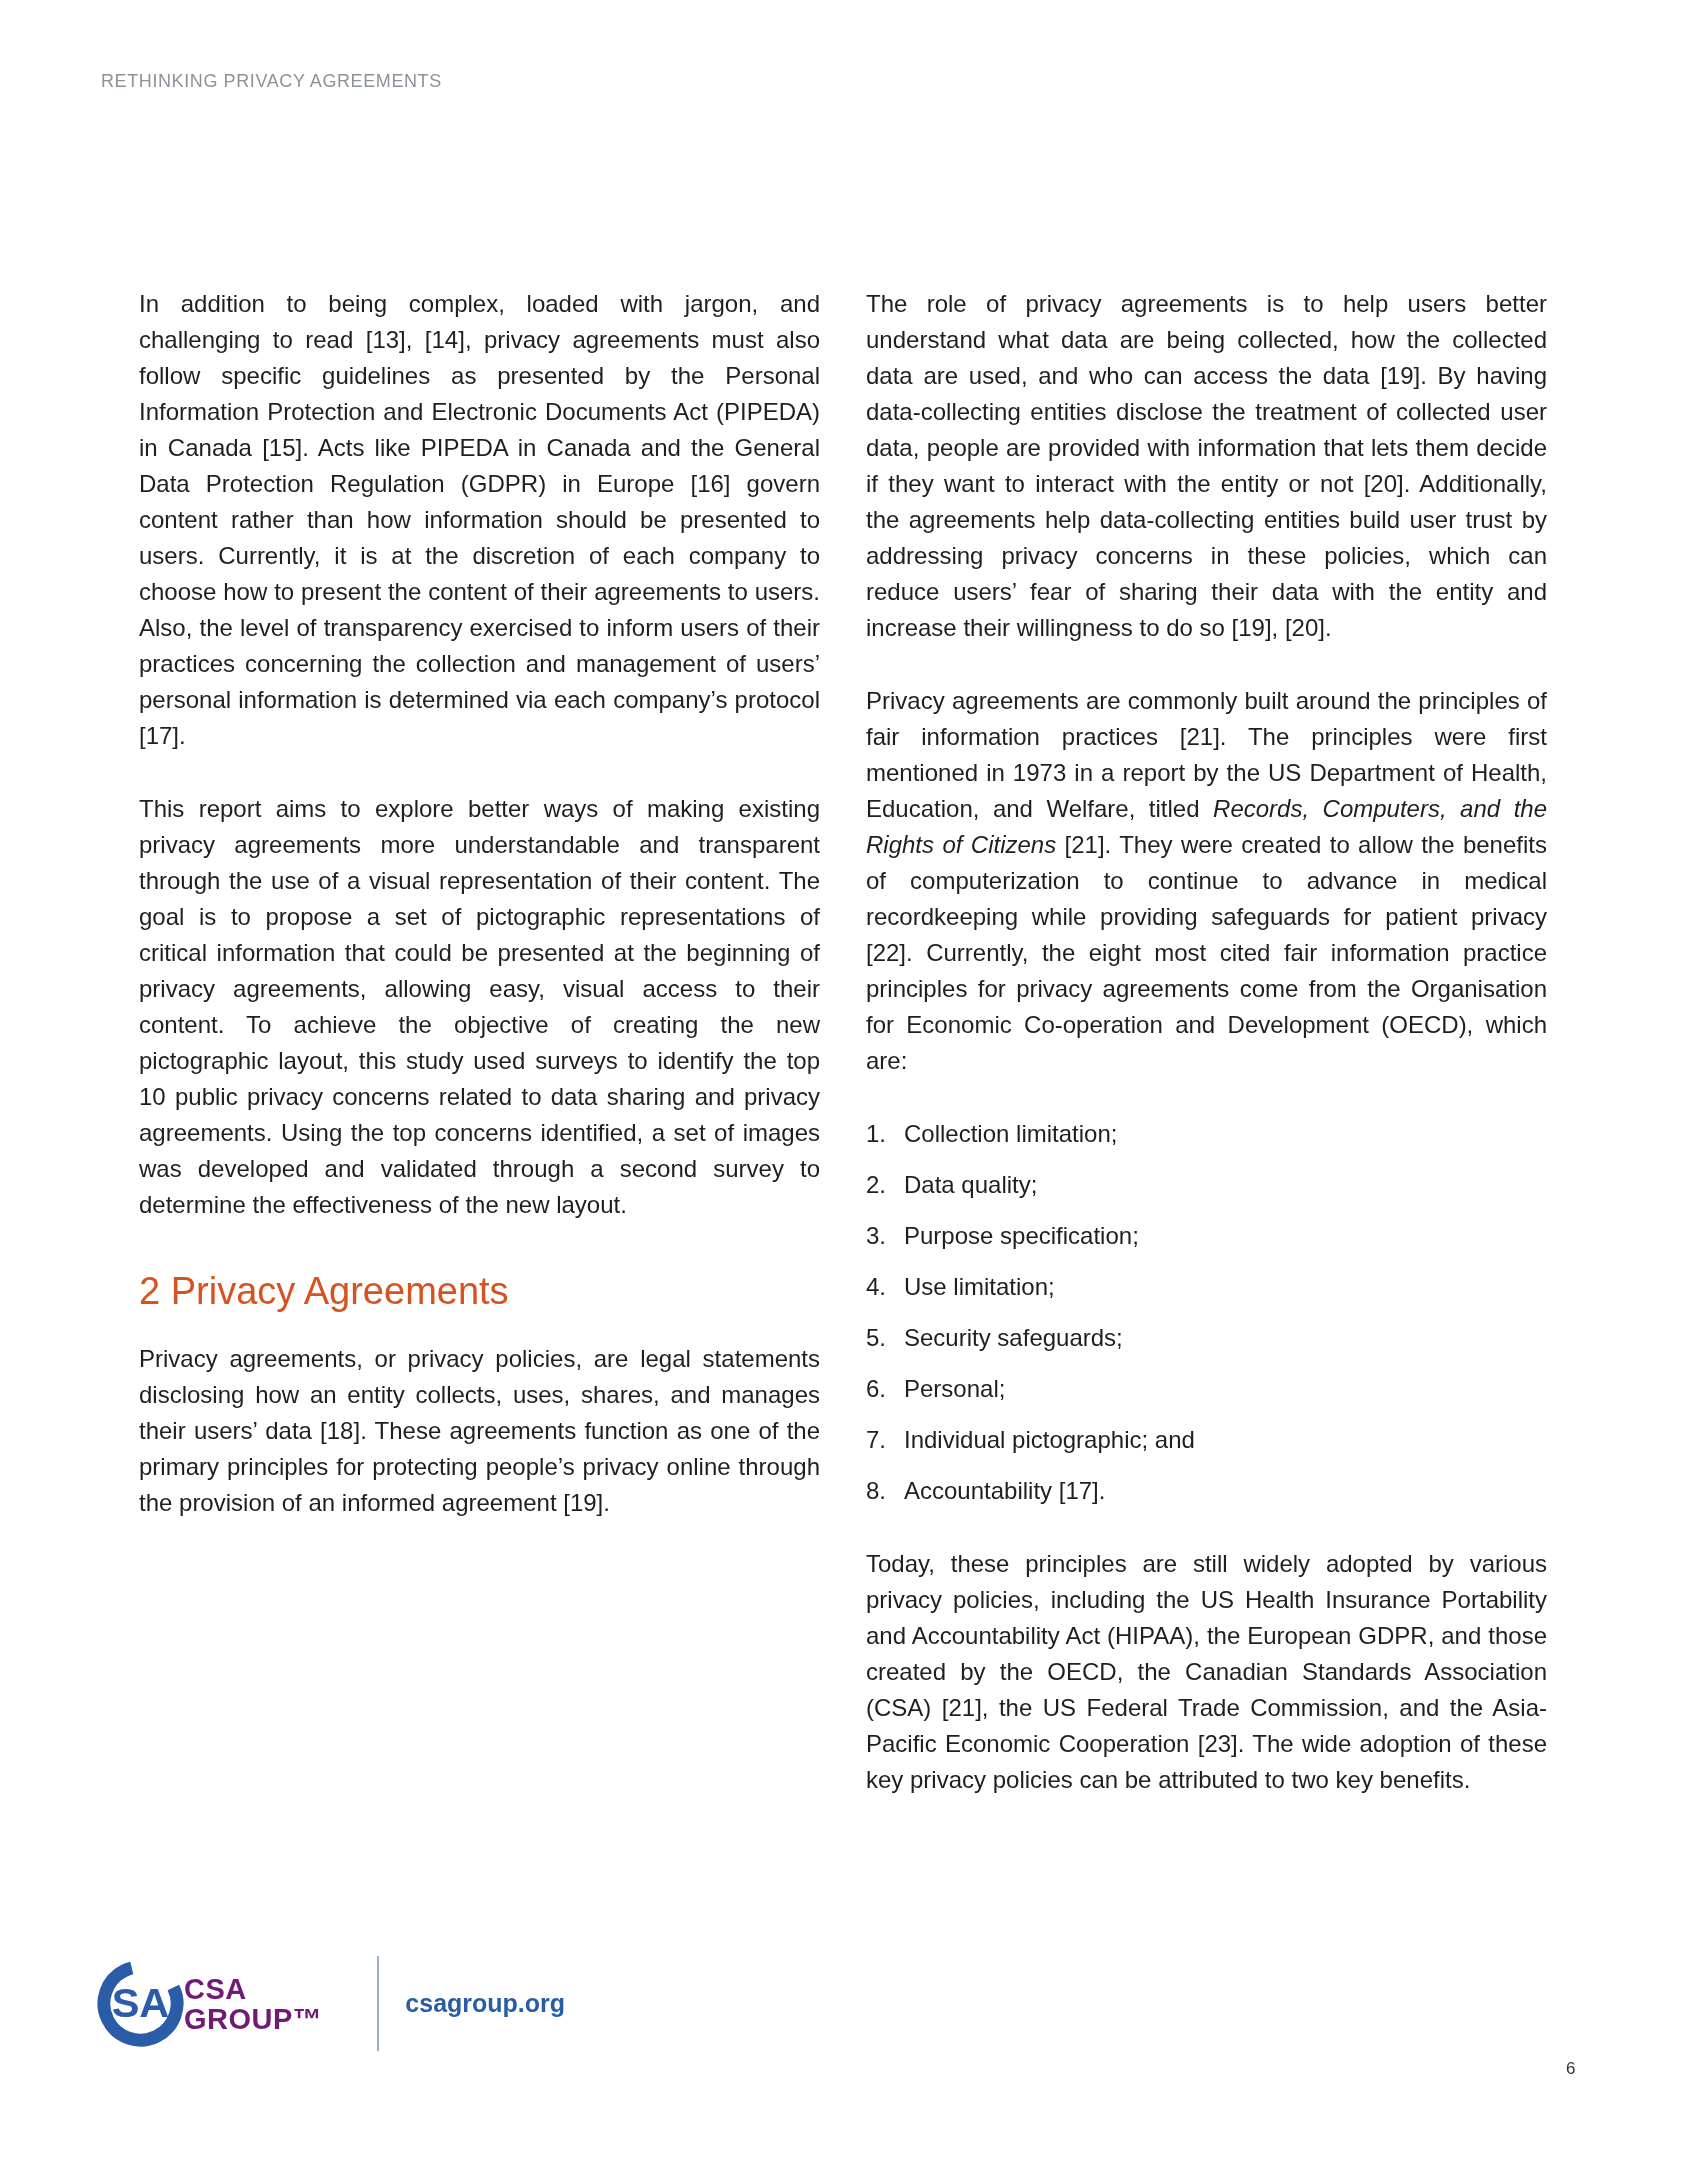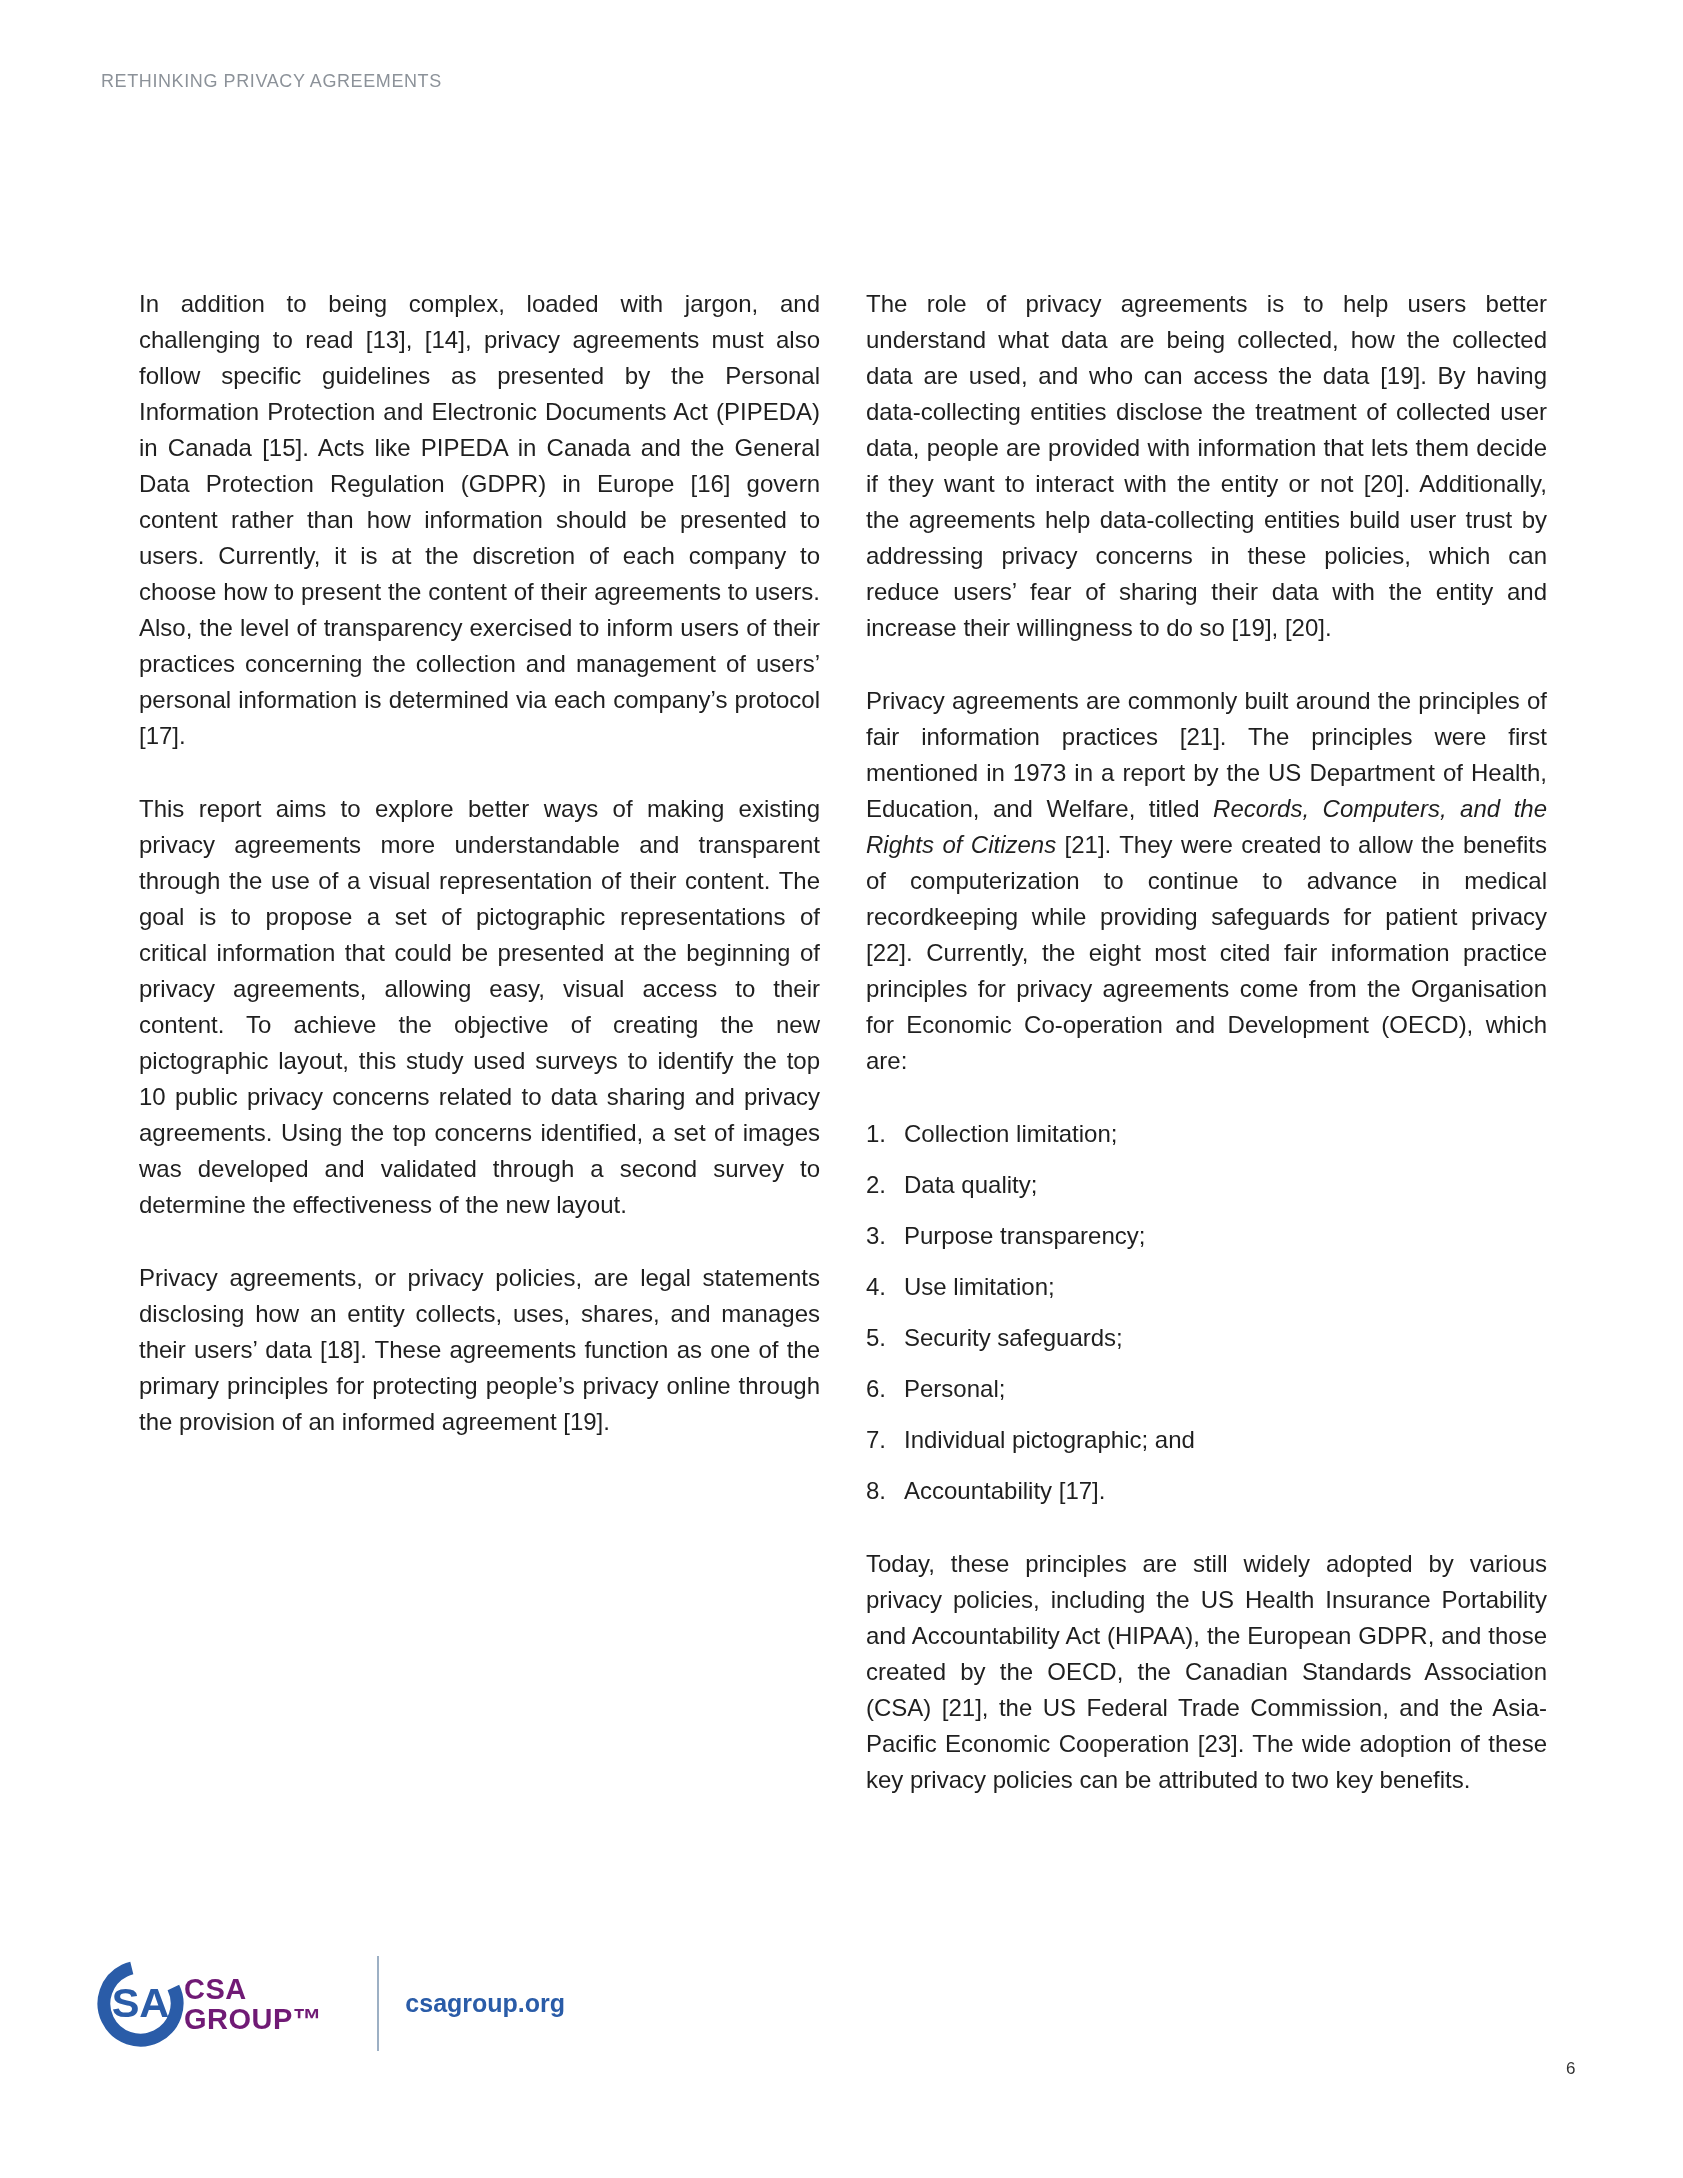--- a/index.html
+++ b/index.html
@@ -91,39 +91,40 @@
 
 <div class="page">
 
   <div class="running-header">RETHINKING PRIVACY AGREEMENTS</div>
 
   <div class="columns">
 
     <div class="col">
       <p>In addition to being complex, loaded with jargon, and challenging to read [13], [14], privacy agreements must also follow specific guidelines as presented by the Personal Information Protection and Electronic Documents Act (PIPEDA) in Canada [15]. Acts like PIPEDA in Canada and the General Data Protection Regulation (GDPR) in Europe [16] govern content rather than how information should be presented to users. Currently, it is at the discretion of each company to choose how to present the content of their agreements to users. Also, the level of transparency exercised to inform users of their practices concerning the collection and management of users’ personal information is determined via each company’s protocol [17].</p>
       <p>This report aims to explore better ways of making existing privacy agreements more understandable and transparent through the use of a visual representation of their content. The goal is to propose a set of pictographic representations of critical information that could be presented at the beginning of privacy agreements, allowing easy, visual access to their content. To achieve the objective of creating the new pictographic layout, this study used surveys to identify the top 10 public privacy concerns related to data sharing and privacy agreements. Using the top concerns identified, a set of images was developed and validated through a second survey to determine the effectiveness of the new layout.</p>
+      <h2 class="section-heading">2 Privacy Agreements</h2>
       <p>Privacy agreements, or privacy policies, are legal statements disclosing how an entity collects, uses, shares, and manages their users’ data [18]. These agreements function as one of the primary principles for protecting people’s privacy online through the provision of an informed agreement [19].</p>
     </div>
 
     <div class="col">
       <p>The role of privacy agreements is to help users better understand what data are being collected, how the collected data are used, and who can access the data [19]. By having data-collecting entities disclose the treatment of collected user data, people are provided with information that lets them decide if they want to interact with the entity or not [20]. Additionally, the agreements help data-collecting entities build user trust by addressing privacy concerns in these policies, which can reduce users’ fear of sharing their data with the entity and increase their willingness to do so [19], [20].</p>
       <p><span>Privacy agreements are commonly built around the principles of fair information practices [21]. The principles were first mentioned in 1973 in a report by the US Department of Health, Education, and Welfare, titled </span><span class="italic">Records, Computers, and the Rights of Citizens</span><span> [21]. They were created to allow the benefits of computerization to continue to advance in medical recordkeeping while providing safeguards for patient privacy [22]. Currently, the eight most cited fair information practice principles for privacy agreements come from the Organisation for Economic Co-operation and Development (OECD), which are:</span></p>
 
       <div class="olist">
         <div class="li">
           <span class="li-num">1.</span>
           <span class="li-text">Collection limitation;</span>
         </div>
         <div class="li">
           <span class="li-num">2.</span>
           <span class="li-text">Data quality;</span>
         </div>
         <div class="li">
           <span class="li-num">3.</span>
-          <span class="li-text">Purpose transparency;</span>
+          <span class="li-text">Purpose specification;</span>
         </div>
         <div class="li">
           <span class="li-num">4.</span>
           <span class="li-text">Use limitation;</span>
         </div>
         <div class="li">
           <span class="li-num">5.</span>
           <span class="li-text">Security safeguards;</span>
         </div>
         <div class="li">

